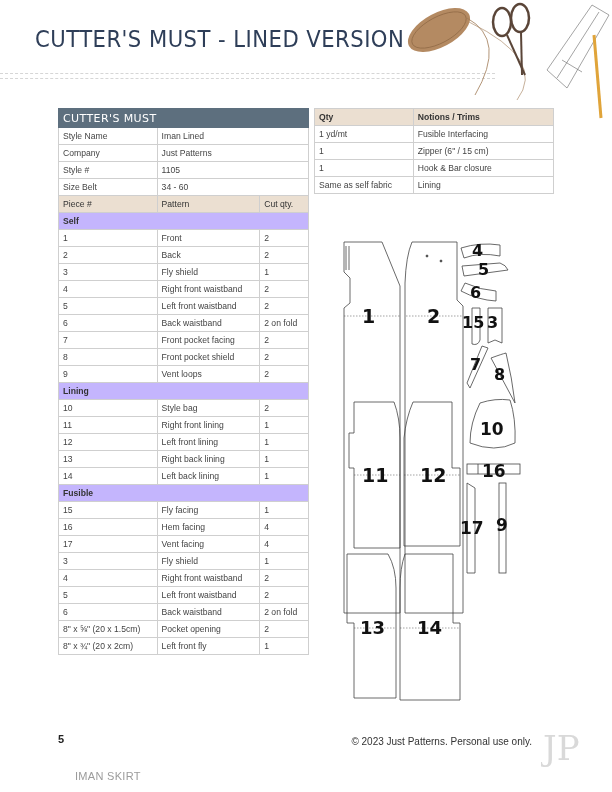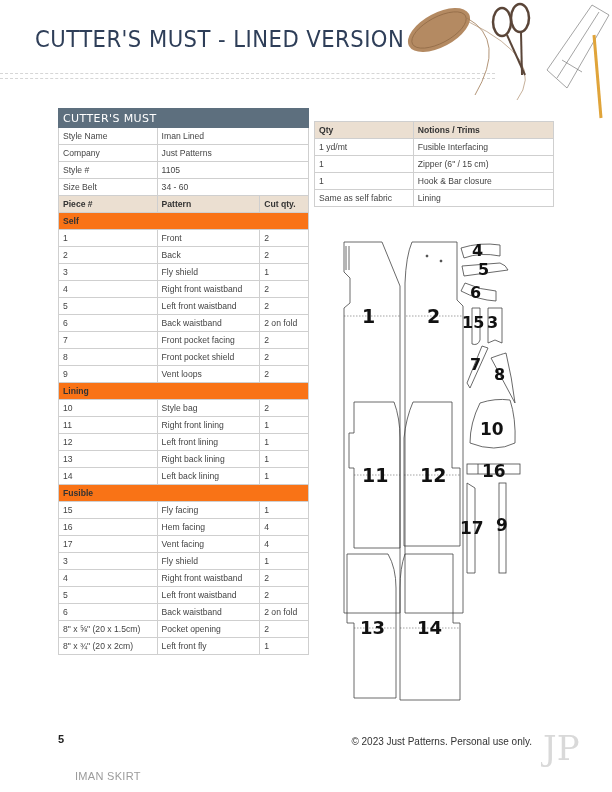--- a/index.html
+++ b/index.html
@@ -18,27 +18,27 @@
   .deco { position: absolute; right: 0; top: 0; width: 215px; height: 120px; }
 
   table { border-collapse: collapse; font-size: 8.6px; color: #444; }
   td, th { border: 1px solid #cfcfcf; padding: 0 4px; height: 17px; text-align: left; font-weight: normal; white-space: nowrap; }
 
   .cutters { position: absolute; left: 58px; top: 108px; width: 251px; }
   .cutters .title-row td {
     background: #5d6f7e; color: #fff; font-family: "DejaVu Sans", sans-serif; font-size: 11px;
     letter-spacing: 0.4px; height: 19px; border-color: #5d6f7e;
   }
-  .cutters .hdr td { background: #ebdfd1; font-weight: bold; color: #333; }
-  .cutters .section td { background: #f97316; font-weight: bold; color: #333; margin-left: 9px; }
+  .cutters .hdr td { background: #ebdfd1; font-weight: normal; color: #333; }
+  .cutters .section td { background: #c4b5fd; font-weight: bold; color: #333; margin-left: 9px; }
   .cutters col.c1 { width: 99px; }
   .cutters col.c2 { width: 103px; }
   .cutters col.c3 { width: 49px; }
 
-  .notions { position: absolute; left: 314px; top: 108px; width: 240px; margin-top: 13px; }
+  .notions { position: absolute; left: 314px; top: 108px; width: 240px; }
   .notions .hdr td { background: #ebdfd1; font-weight: bold; color: #333; }
   .notions col.n1 { width: 99px; }
   .notions col.n2 { width: 141px; }
 
   .diagram { position: absolute; left: 330px; top: 228px; width: 200px; height: 480px; }
   .piece-label { font-family: "DejaVu Sans", sans-serif; font-weight: bold; fill: #111; }
 
   .footer-num { position: absolute; left: 58px; top: 733px; font-size: 11px; font-weight: bold; color: #222; }
   .footer-title { position: absolute; left: 75px; top: 770px; font-size: 11px; color: #9b9b9b; letter-spacing: 0.3px; }
   .footer-copy { position: absolute; right: 80px; top: 736px; font-size: 10px; color: #333; }

